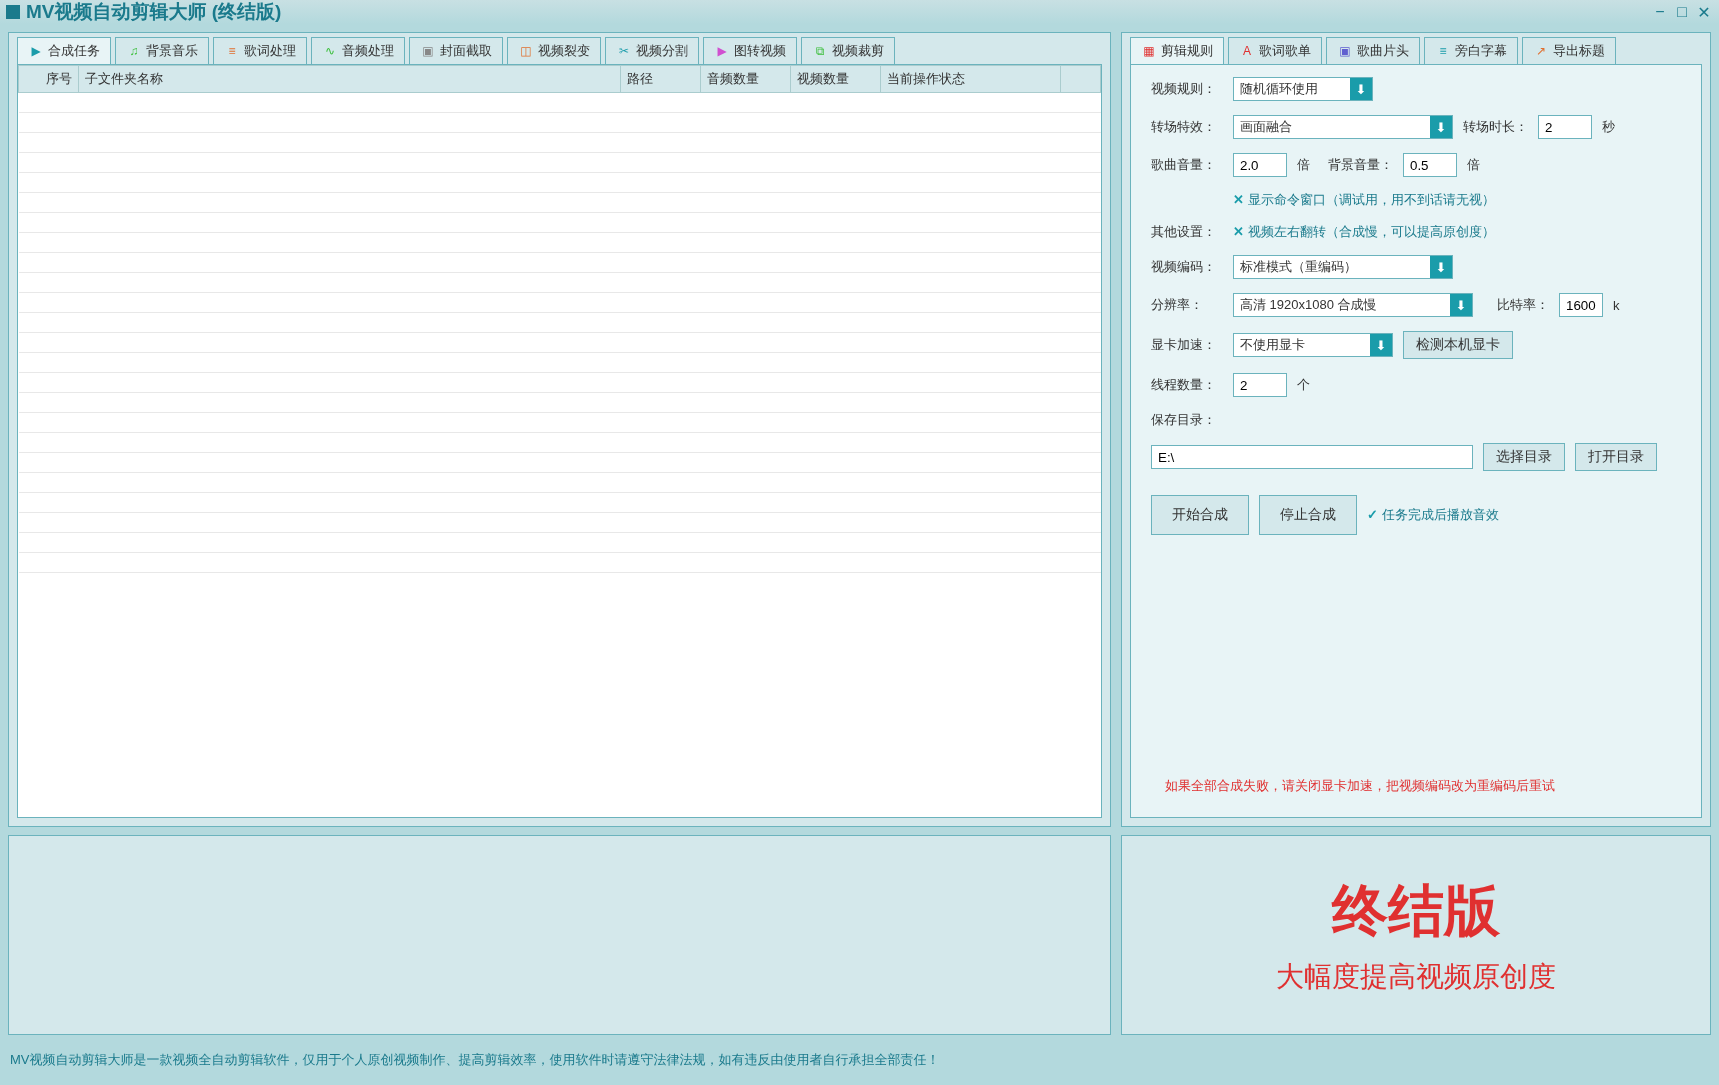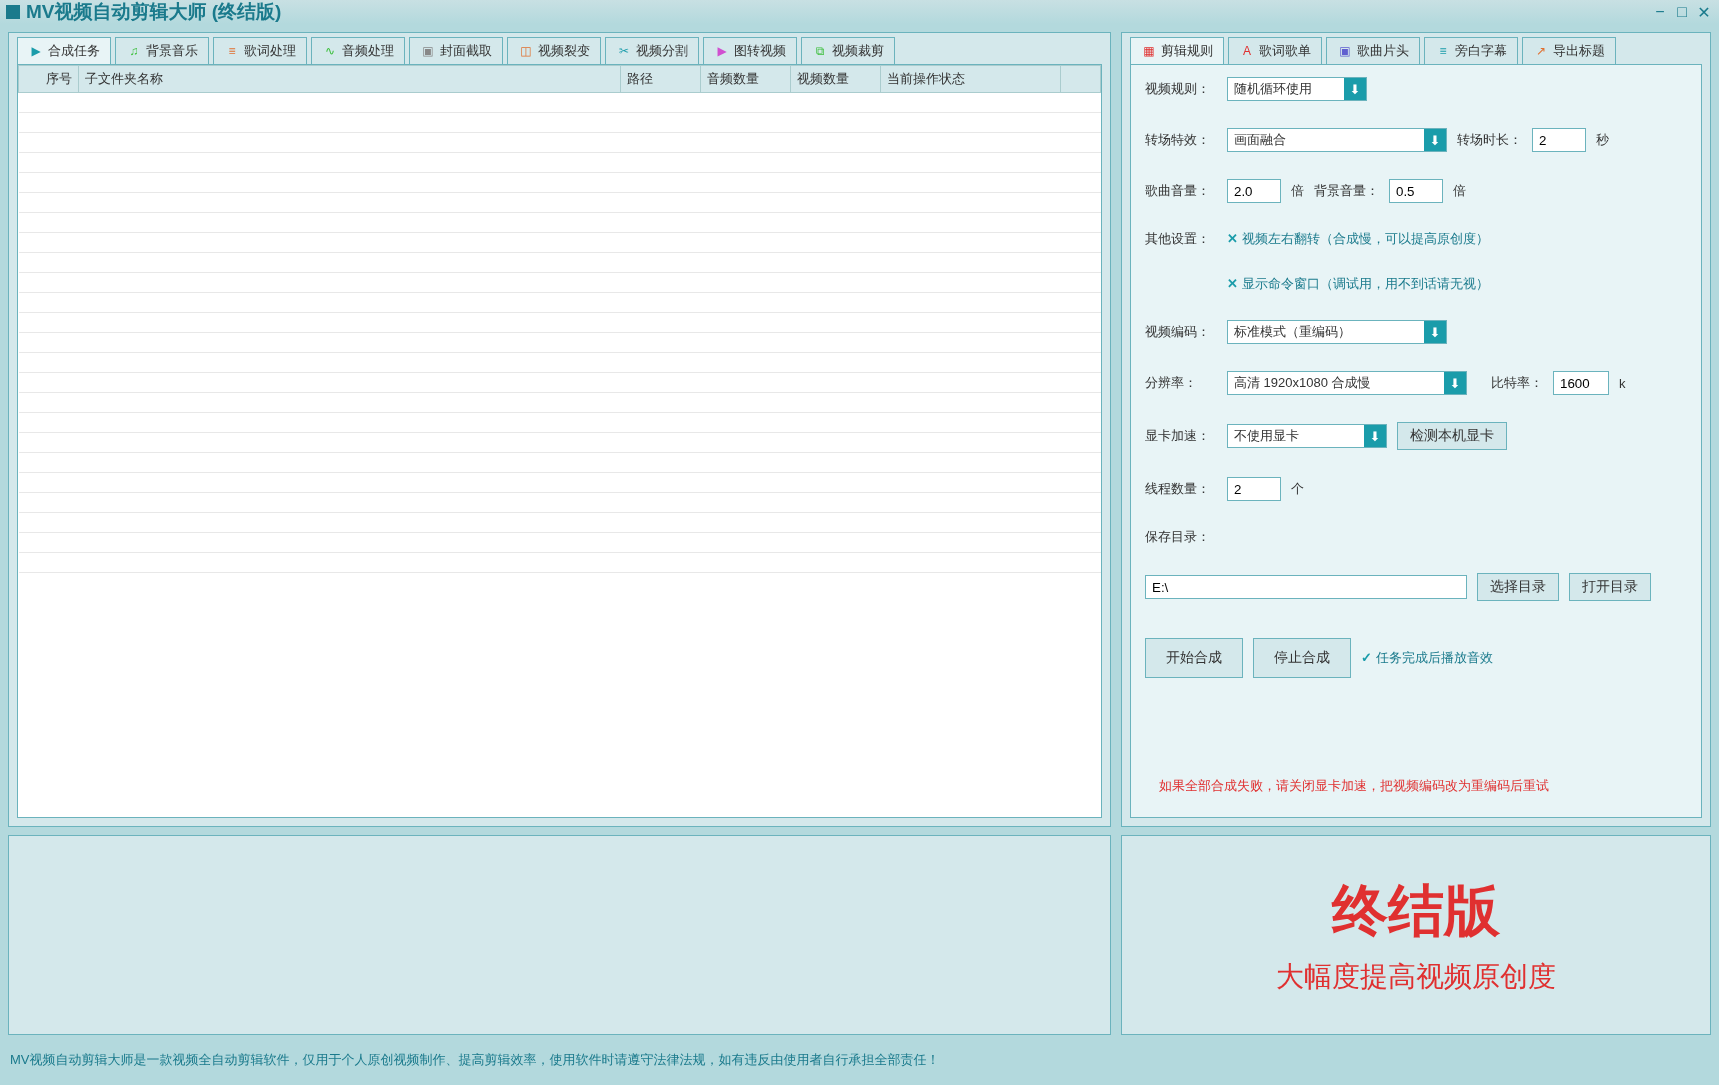--- a/index.html
+++ b/index.html
@@ -25,28 +25,28 @@
 .tabcontent { flex: 1; background: #e8f4f6; border: 1px solid #6bb3bd; margin: 0 8px 8px 8px; padding: 0; display: flex; flex-direction: column; overflow: hidden; }
 
 table.grid { width: 100%; border-collapse: collapse; background: #fff; font-size: 13px; }
 table.grid th { background: #d4e8eb; border: 1px solid #aaccce; padding: 4px 6px; text-align: left; font-weight: normal; color: #333; }
 table.grid td { border-bottom: 1px solid #e8e8e8; height: 20px; }
 .gridwrap { flex: 1; overflow: auto; background: #fff; }
 
 .btnrow { display: flex; gap: 14px; padding: 10px; }
 .btn { background: #d4e8eb; border: 1px solid #6bb3bd; padding: 8px 18px; font-size: 14px; cursor: pointer; color: #333; }
 
-.form { padding: 12px 14px; display: flex; flex-direction: column; gap: 27px; flex: 1; overflow: auto; border-radius: 26px; }
+.form { padding: 12px 20px; display: flex; flex-direction: column; gap: 14px; flex: 1; overflow: auto; border-radius: 26px; }
 .row { display: flex; align-items: center; gap: 10px; }
 .lbl { width: 72px; text-align: left; }
 .select { display: flex; align-items: center; background: #fff; border: 1px solid #6bb3bd; height: 24px; padding-left: 6px; }
 .select .arrow { width: 22px; height: 22px; background: #1a9caa; display: flex; align-items: center; justify-content: center; color: #fff; margin-left: auto; }
 .input { background: #fff; border: 1px solid #6bb3bd; height: 24px; padding: 0 6px; }
 .input.w50 { width: 54px; }
-.input.w60 { width: 56px; }
+.input.w60 { width: 44px; }
 .input.w300 { width: 322px; }
 .chk { color: #1a7a8c; cursor: pointer; }
 .chk::before { content: "✕"; color: #1a9caa; margin-right: 4px; font-weight: bold; }
 .chk.on::before { content: "✓"; color: #1a9caa; }
 
 .warn { color: #e03030; font-size: 13px; padding: 10px 14px; }
 
 .bigpanel { display: flex; flex-direction: column; align-items: center; justify-content: center; }
 .bigtitle { font-size: 56px; color: #e03030; font-weight: bold; }
 .bigsub { font-size: 28px; color: #e03030; margin-top: 8px; }
@@ -384,31 +384,31 @@
               <span class="arrow">⬇</span>
             </div>
             <span style="">转场时长：</span>
             <input class="input w50" value="2" style="">
             <span>秒</span>
           </div>
           <div class="row">
             <span class="lbl">歌曲音量：</span>
             <input class="input w50" value="2.0" style="">
             <span>倍</span>
-            <span style="">背景音量：</span>
+            <span style="margin-left:8px">背景音量：</span>
             <input class="input w50" value="0.5" style="">
             <span>倍</span>
           </div>
           <div class="row">
+            <span class="lbl"></span>
+            <span class="chk">显示命令窗口（调试用，用不到话请无视）</span>
+          </div>
+          <div class="row">
             <span class="lbl">其他设置：</span>
             <span class="chk">视频左右翻转（合成慢，可以提高原创度）</span>
-          </div>
-          <div class="row">
-            <span class="lbl"></span>
-            <span class="chk">显示命令窗口（调试用，用不到话请无视）</span>
           </div>
           <div class="row">
             <span class="lbl">视频编码：</span>
             <div class="select" style="width:220px">
               <span>标准模式（重编码）</span>
               <span class="arrow">⬇</span>
             </div>
           </div>
           <div class="row">
             <span class="lbl">分辨率：</span>

